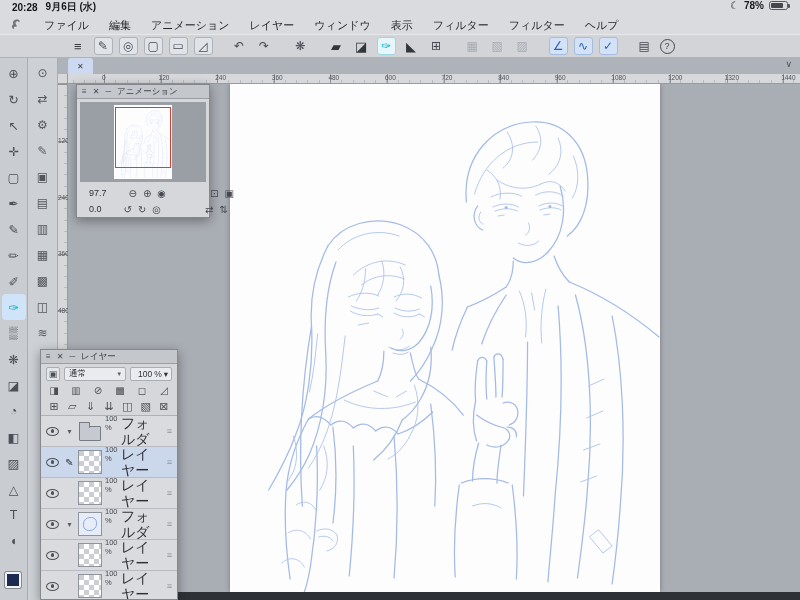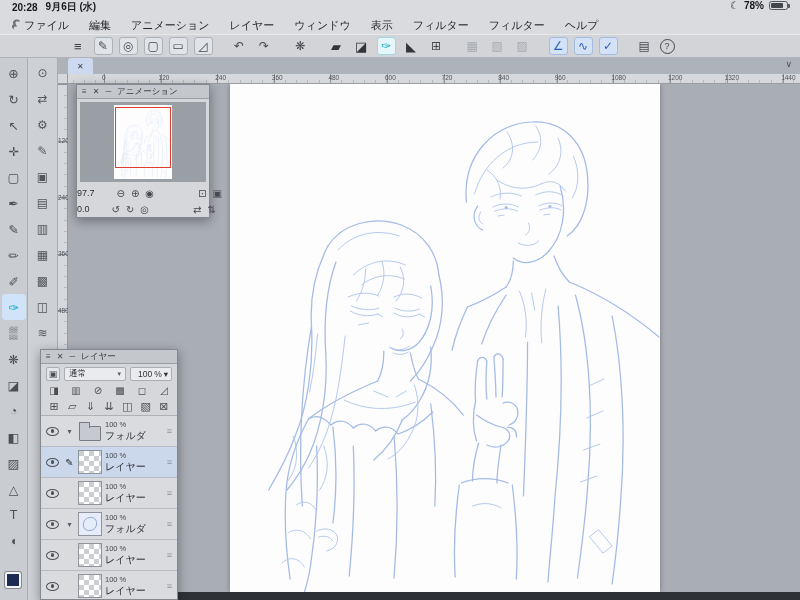--- a/index.html
+++ b/index.html
@@ -9,21 +9,21 @@
 
 #statusbar{position:absolute;left:0;top:0;width:800px;height:16px;background:#d9dbde;
  display:flex;align-items:flex-start;justify-content:space-between;padding:0 12px;font-size:10px;font-weight:700;color:#15171a}
 #statusbar .lft,#statusbar .rgt{display:flex;align-items:center;gap:8px}
 #statusbar .rgt{gap:5px}
 .battery{width:19px;height:9px;border:1px solid #55585e;border-radius:2.5px;position:relative}
 .battery i{position:absolute;left:1px;top:1px;bottom:1px;width:12px;background:#43464c;border-radius:1px}
 .battery::after{content:"";position:absolute;right:-3px;top:2px;width:2px;height:4px;background:#55585e;border-radius:0 1px 1px 0}
 
 #menubar{position:absolute;left:0;top:16px;width:800px;height:18px;background:#d9dbde;
- display:flex;align-items:center;padding:0 10px;font-size:11px;color:#26282c}
+ display:flex;align-items:center;gap:20px;padding:0 10px;font-size:11px;color:#26282c}
 #menubar svg{width:14px;height:14px;flex:none}
 
 #toolbar{position:absolute;left:0;top:34px;width:800px;height:24px;background:#d2d4d8;
  border-top:1px solid #e6e8ea;border-bottom:1px solid #b0b3b9;
  display:flex;align-items:center;gap:6px;padding:0 8px 0 74px}
 #menu-btn{font-size:13px;color:#3a3d43;margin-right:6px}
 .tb{height:18px;min-width:19px;display:flex;align-items:center;justify-content:center;
  font-size:12px;color:#44474e;border-radius:3px;padding:0 2px;flex:none}
 .tb.tile{background:#e0e3e8;border:1px solid #aeb2b9}
 .tb.dark{color:#32353b;font-size:13px}
@@ -75,21 +75,21 @@
 
 .palette{position:absolute;background:#d5d7db;border:1px solid #85888f;box-shadow:0 3px 10px rgba(20,22,26,.4);z-index:30}
 .p-title{height:14px;background:#c4c7cc;border-bottom:1px solid #9b9ea5;display:flex;align-items:center;gap:6px;
  padding:0 5px;font-size:8.5px;color:#33363b}
 .pt-btn{font-size:8px;color:#44474d}
 #navigator{left:76px;top:84px;width:134px}
 #nav-thumb-wrap{margin:3px;height:80px;background:#9a9ea5;display:flex;align-items:center;justify-content:center;position:relative}
 #nav-thumb{width:58px;height:74px;background:#fdfdfe;position:relative;overflow:hidden}
 #nav-thumb svg{display:block;width:58px;height:74px}
 #nav-viewport{position:absolute;left:1px;top:2px;right:1px;bottom:11px;border:1.5px solid #e23b30}
-.nav-row{display:flex;align-items:center;gap:22px;padding:0 0;height:16px}
+.nav-row{display:flex;align-items:center;gap:22px;padding:0 12px;height:16px}
 .nav-val{width:24px;text-align:right;font-size:9px;color:#2c2f34}
 .nav-btn{font-size:10px;color:#45484f}
 .nav-spacer{flex:1}
 #layers{left:40px;top:349px;width:138px;height:251px;overflow:hidden}
 .blend-row{display:flex;align-items:center;gap:4px;padding:3px 5px 2px}
 .mode-tile{width:14px;height:14px;background:#e3e6ea;border:1px solid #a9adb4;border-radius:2px;
  font-size:9px;display:flex;align-items:center;justify-content:center;color:#4b4e54}
 .blend-select{flex:1;height:14px;background:#e9ebef;border:1px solid #a9adb4;border-radius:2px;
  display:flex;align-items:center;font-size:8.5px;color:#2e3136;padding:0 4px;gap:2px}
 .blend-select .car{margin-left:auto;font-size:7px;color:#5b5e64}
@@ -104,23 +104,23 @@
 .eye::after{content:"";position:absolute;left:3.5px;top:1.8px;width:3.5px;height:3.5px;background:#4e5157;border-radius:50%}
 .mark{width:11px;flex:none;text-align:center;font-size:8px;color:#5a5d63}
 .mark.mark-pen{font-size:10px;color:#2e3136}
 .l-thumb{width:24px;height:24px;flex:none;border:1px solid #8f939b;background:#fff;position:relative}
 .l-thumb.thumb-checker{background:conic-gradient(#fff 90deg,#cbced3 0 180deg,#fff 0 270deg,#cbced3 0) 0 0/10px 10px}
 .l-thumb.thumb-blue{background:#e6edf9}
 .l-thumb.thumb-blue::after{content:"";position:absolute;inset:4px;border:1.5px solid #8fa9da;border-radius:50% 40% 50% 40%}
 .l-thumb.thumb-folder{border:none;background:transparent}
 .l-thumb.thumb-folder::before{content:"";position:absolute;left:1px;top:7px;width:20px;height:13px;background:#c6c9cf;border:1px solid #777b83;border-radius:1px}
 .l-thumb.thumb-folder::after{content:"";position:absolute;left:1px;top:3px;width:9px;height:5px;background:#c6c9cf;border:1px solid #777b83;border-bottom:none;border-radius:1px 1px 0 0}
-.l-text{display:flex;flex-direction:column;justify-content:flex-start;line-height:1.15}
+.l-text{display:flex;flex-direction:row;justify-content:flex-start;line-height:1.15}
 .l-op{font-size:7.5px;color:#45484e}
-.l-name{font-size:10px;color:#2e3136}
+.l-name{font-size:14px;color:#2e3136}
 .l-handle{margin-left:auto;font-size:9px;color:#8f939a;padding-right:2px}
 </style>
 </head>
 <body>
 
 <svg width="0" height="0" style="position:absolute" aria-hidden="true">
 <symbol id="sketch" viewBox="0 0 422 508">
  <g class="sk">
   <path d="M232,118 C228,72 258,40 296,38 C326,36 349,58 351,94"></path>
   <path d="M351,94 C353,120 345,142 331,152"></path>

